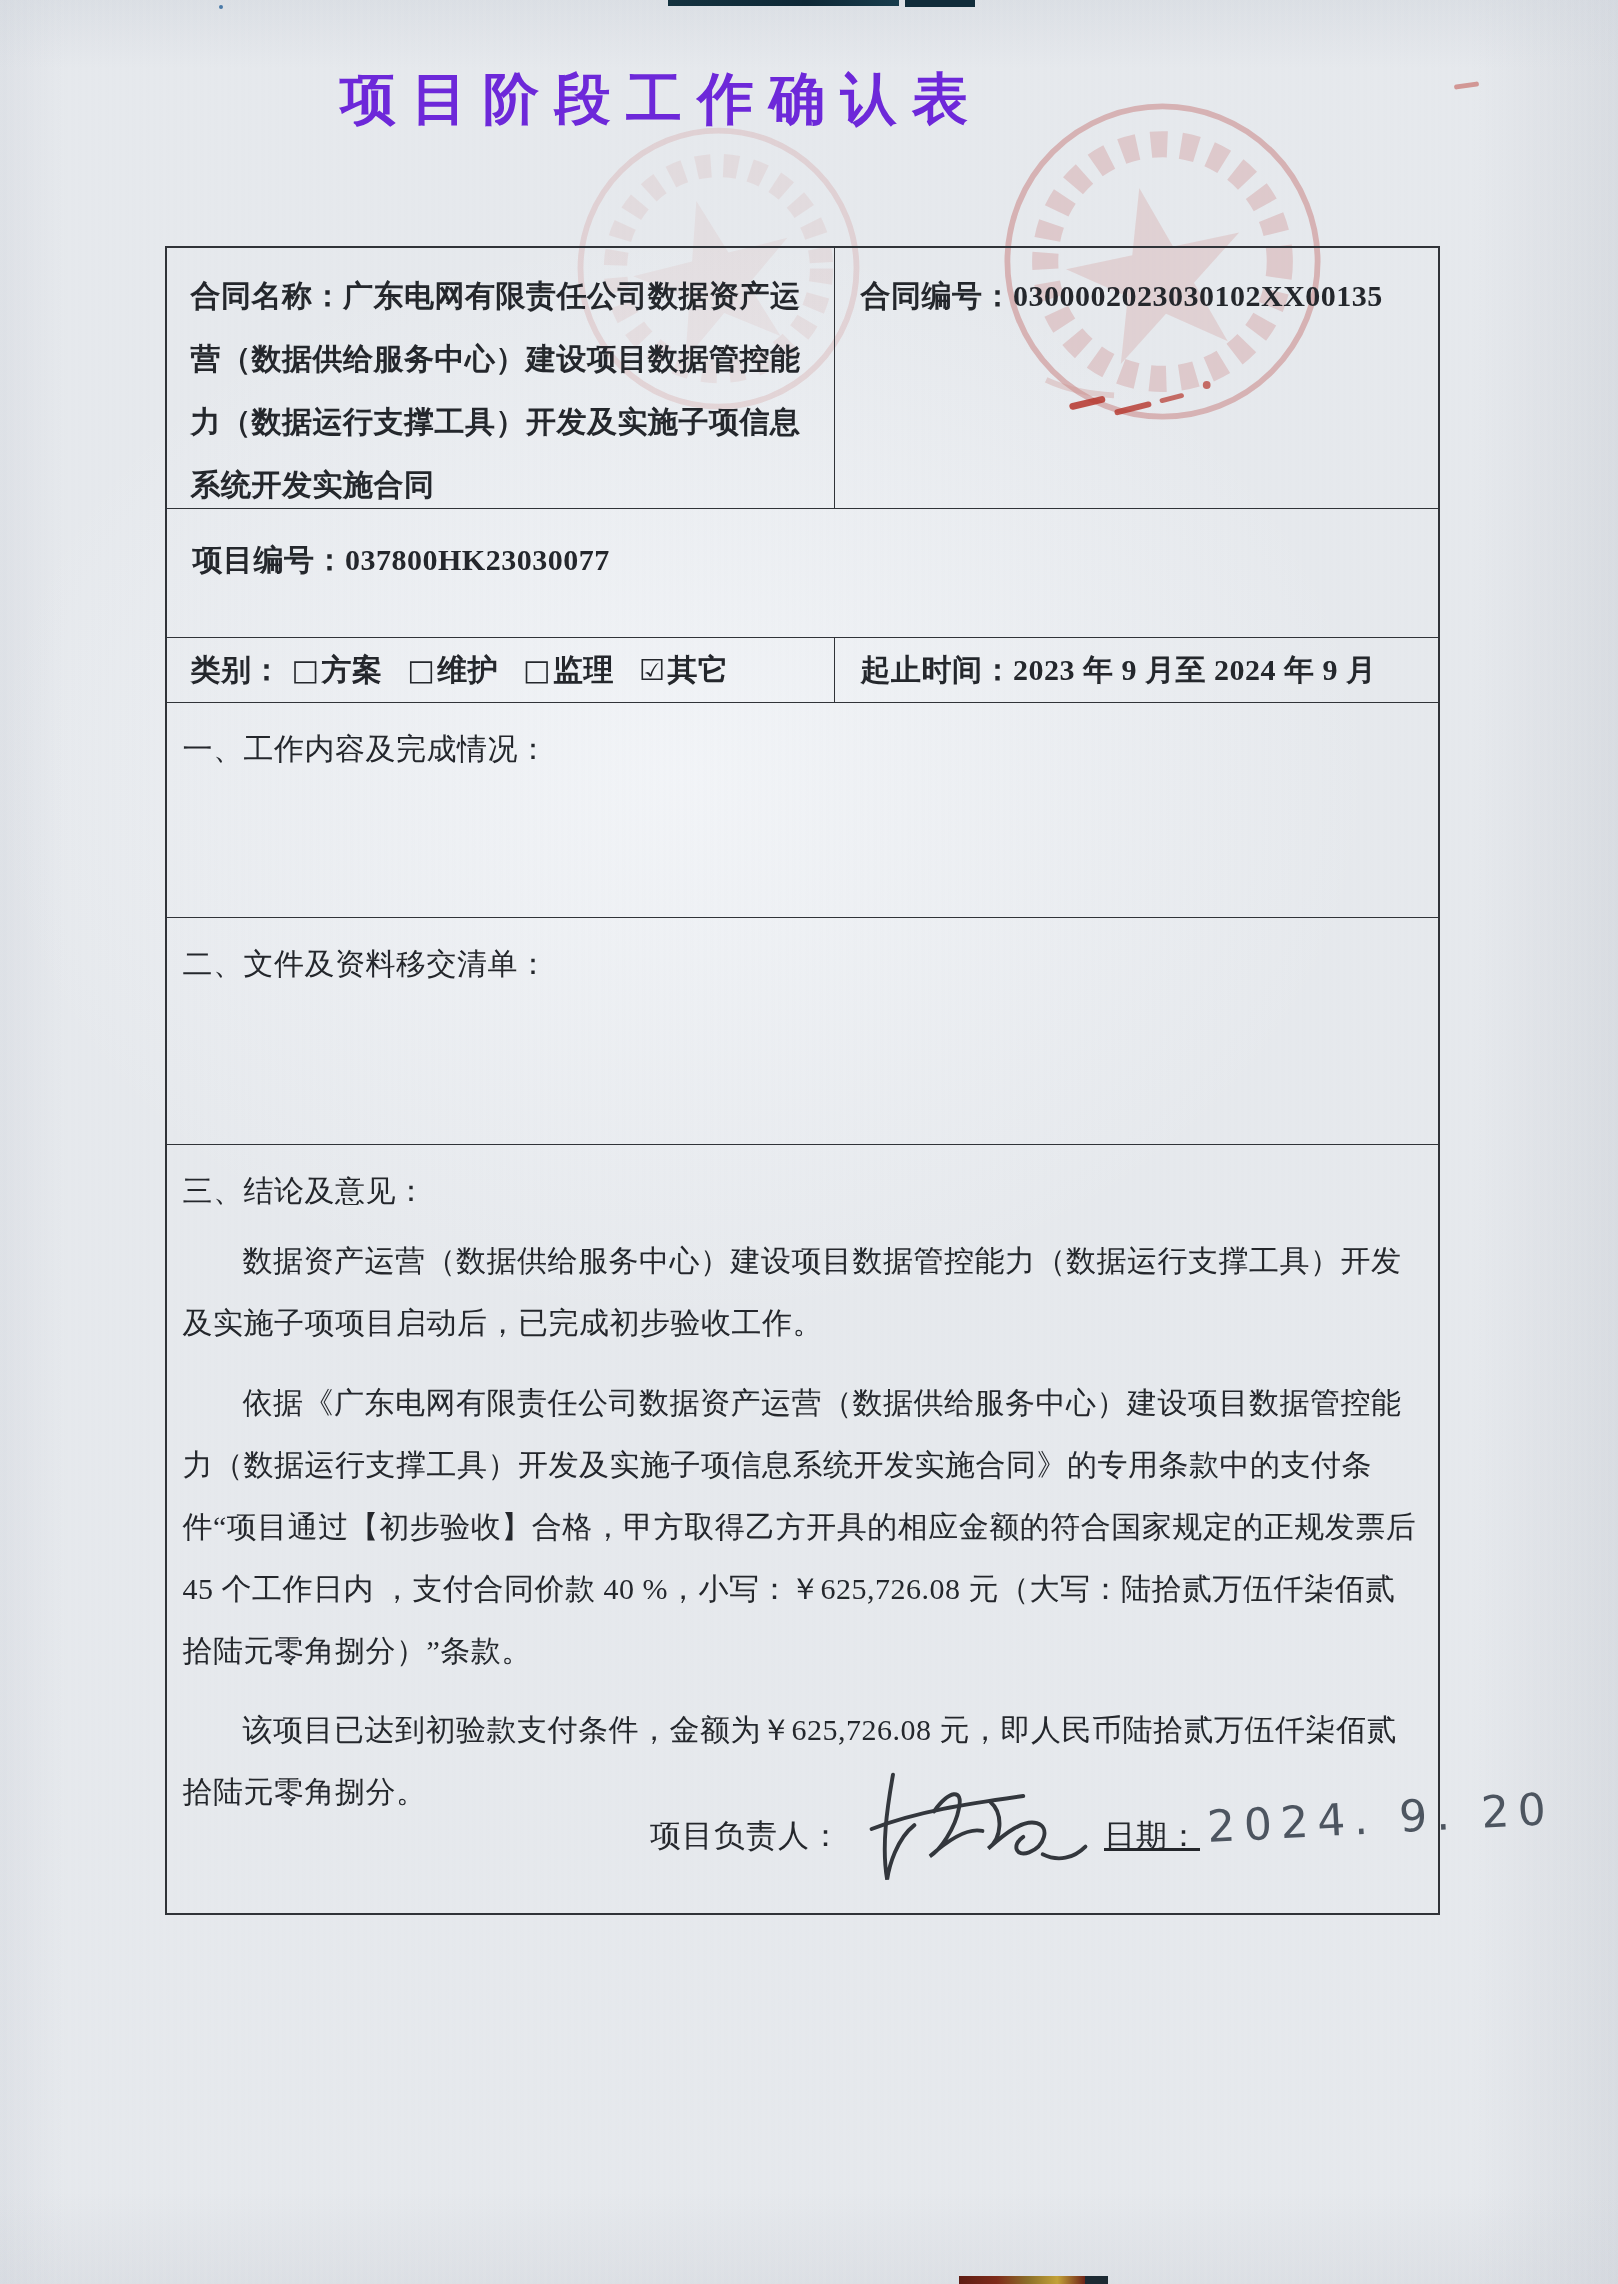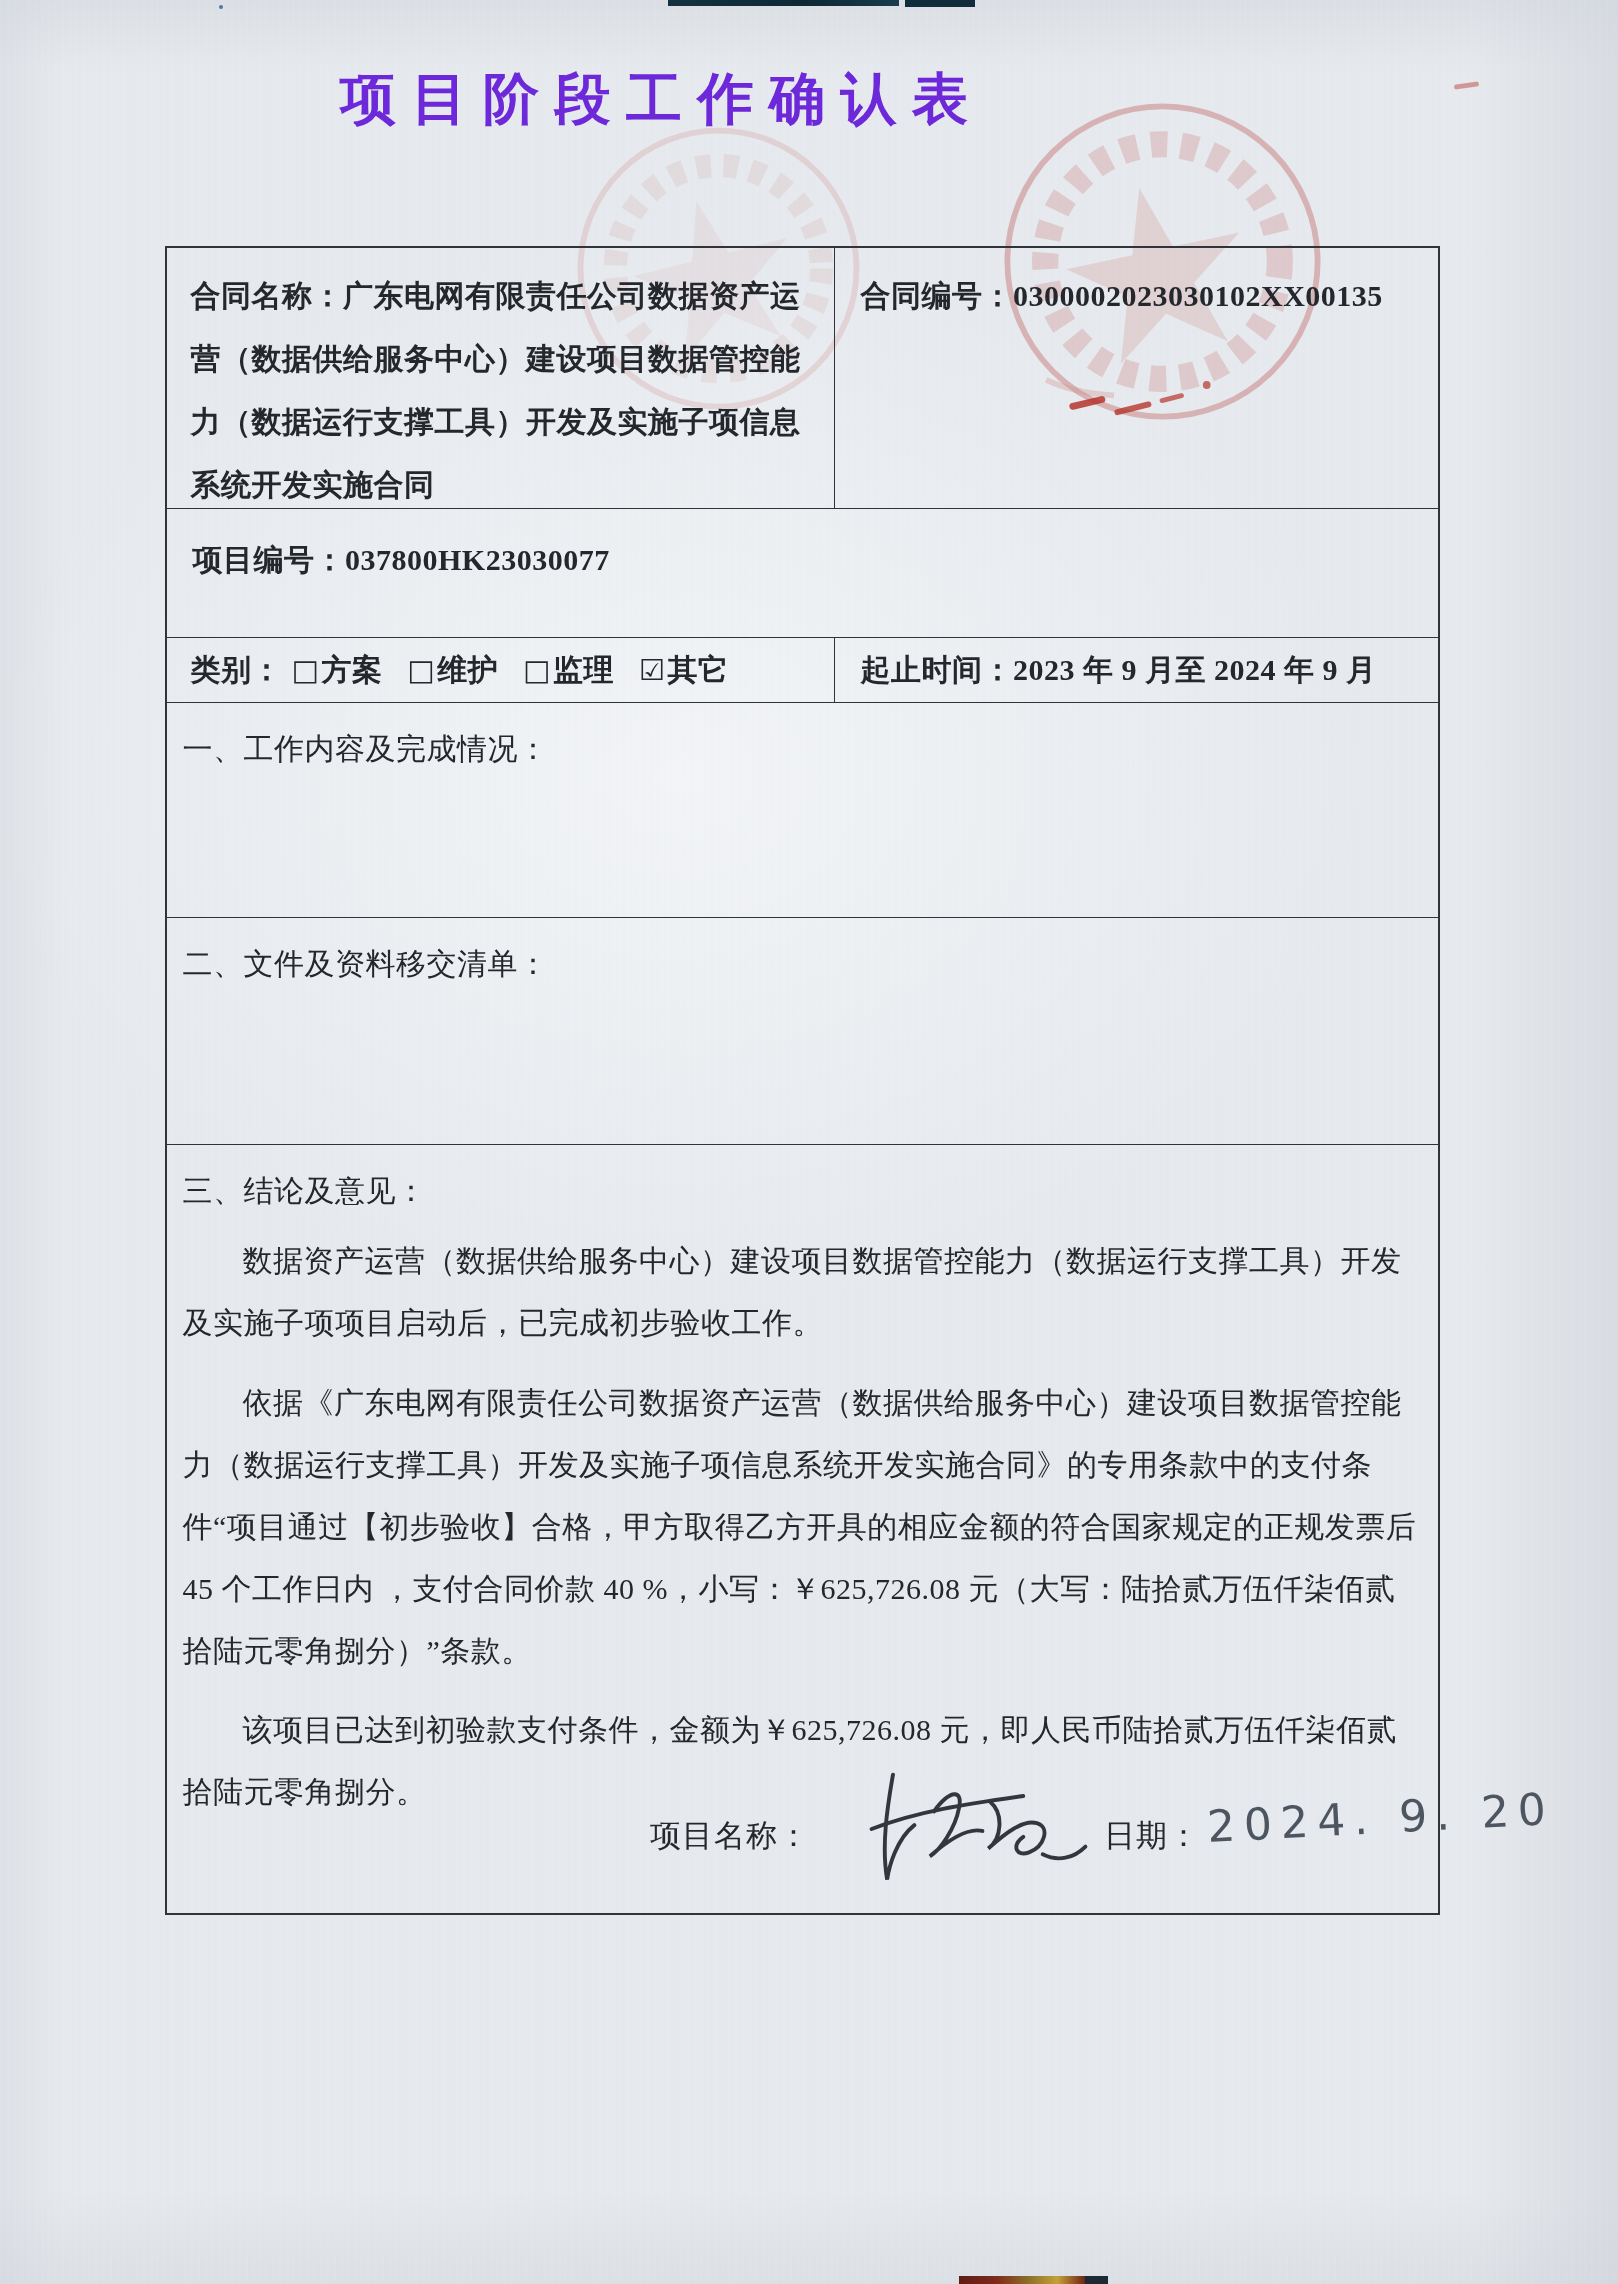--- a/index.html
+++ b/index.html
@@ -54,21 +54,21 @@
     margin-right:1.9px;font-weight:400;
   }
   .sec{padding:15.5px 15.5px 0 15.5px;font-size:30px;font-weight:400;}
   .sec-hd{margin:0;line-height:60px;letter-spacing:0.5px;}
   .sec-body{margin:0;line-height:62px;text-indent:60px;letter-spacing:0.5px;}
   .s3 .sec-body{margin-top:17.5px;}
   .s3 .p1{margin-top:9.7px;}
   .sig-line{position:absolute;left:0;top:629px;width:100%;height:141px;font-size:31px;}
   .sig-label{position:absolute;left:483px;top:41px;font-weight:400;letter-spacing:1px;}
   .sig-svg{position:absolute;left:691px;top:-17.5px;}
-  .date-label{position:absolute;left:937px;top:41px;font-weight:400;letter-spacing:1px;}
+  .date-label{position:absolute;left:937px;top:41px;font-weight:400;letter-spacing:1px;text-decoration:underline;}
   .date-hand{
     position:absolute;left:1040px;top:17.5px;
     font-family:"DejaVu Sans",sans-serif;font-size:44px;color:#4d5560;
     letter-spacing:8.7px;transform:rotate(-3deg);white-space:nowrap;
   }
   .stamp{position:absolute;pointer-events:none;}
   .stamp-main{left:988px;top:89px;opacity:.62;}
   .stamp-faint{left:563px;top:115px;opacity:.30;}
   .ink-marks{position:absolute;left:1065px;top:377px;pointer-events:none;}
   .speck{position:absolute;left:1454px;top:83px;width:25px;height:4.9px;background:rgba(190,70,62,.5);
@@ -170,21 +170,21 @@
       <p class="sec-hd">二、文件及资料移交清单：</p>
     </div>
 
     <div class="row s3 sec">
       <p class="sec-hd">三、结论及意见：</p>
       <p class="sec-body p1">数据资产运营（数据供给服务中心）建设项目数据管控能力（数据运行支撑工具）开发及实施子项项目启动后，已完成初步验收工作。</p>
       <p class="sec-body">依据《广东电网有限责任公司数据资产运营（数据供给服务中心）建设项目数据管控能力（数据运行支撑工具）开发及实施子项信息系统开发实施合同》的专用条款中的支付条件“项目通过【初步验收】合格，甲方取得乙方开具的相应金额的符合国家规定的正规发票后 45 个工作日内 ，支付合同价款 40 %，小写：￥625,726.08 元（大写：陆拾贰万伍仟柒佰贰拾陆元零角捌分）”条款。</p>
       <p class="sec-body">该项目已达到初验款支付条件，金额为￥625,726.08 元，即人民币陆拾贰万伍仟柒佰贰拾陆元零角捌分。</p>
 
       <div class="sig-line">
-        <span class="sig-label">项目名称：</span>
+        <span class="sig-label">项目负责人：</span>
         <svg class="sig-svg" width="243" height="146" viewBox="0 0 250 150">
           <g fill="none" stroke="#33373d" stroke-width="4" stroke-linecap="round">
             <path d="M36,18 C30,52 24,92 30,126 C32,112 40,84 58,70"></path>
             <path d="M14,74 C60,56 112,48 170,40"></path>
             <path d="M78,56 C94,34 108,32 104,52 C100,74 84,96 74,102 C92,86 112,72 128,76"></path>
             <path d="M136,46 C150,58 148,84 134,94 C152,78 170,64 184,68 C198,72 192,92 176,98 C162,103 158,90 170,82"></path>
             <path d="M190,100 C206,108 222,104 234,92"></path>
           </g>
         </svg>
         <span class="date-label">日期：</span>

